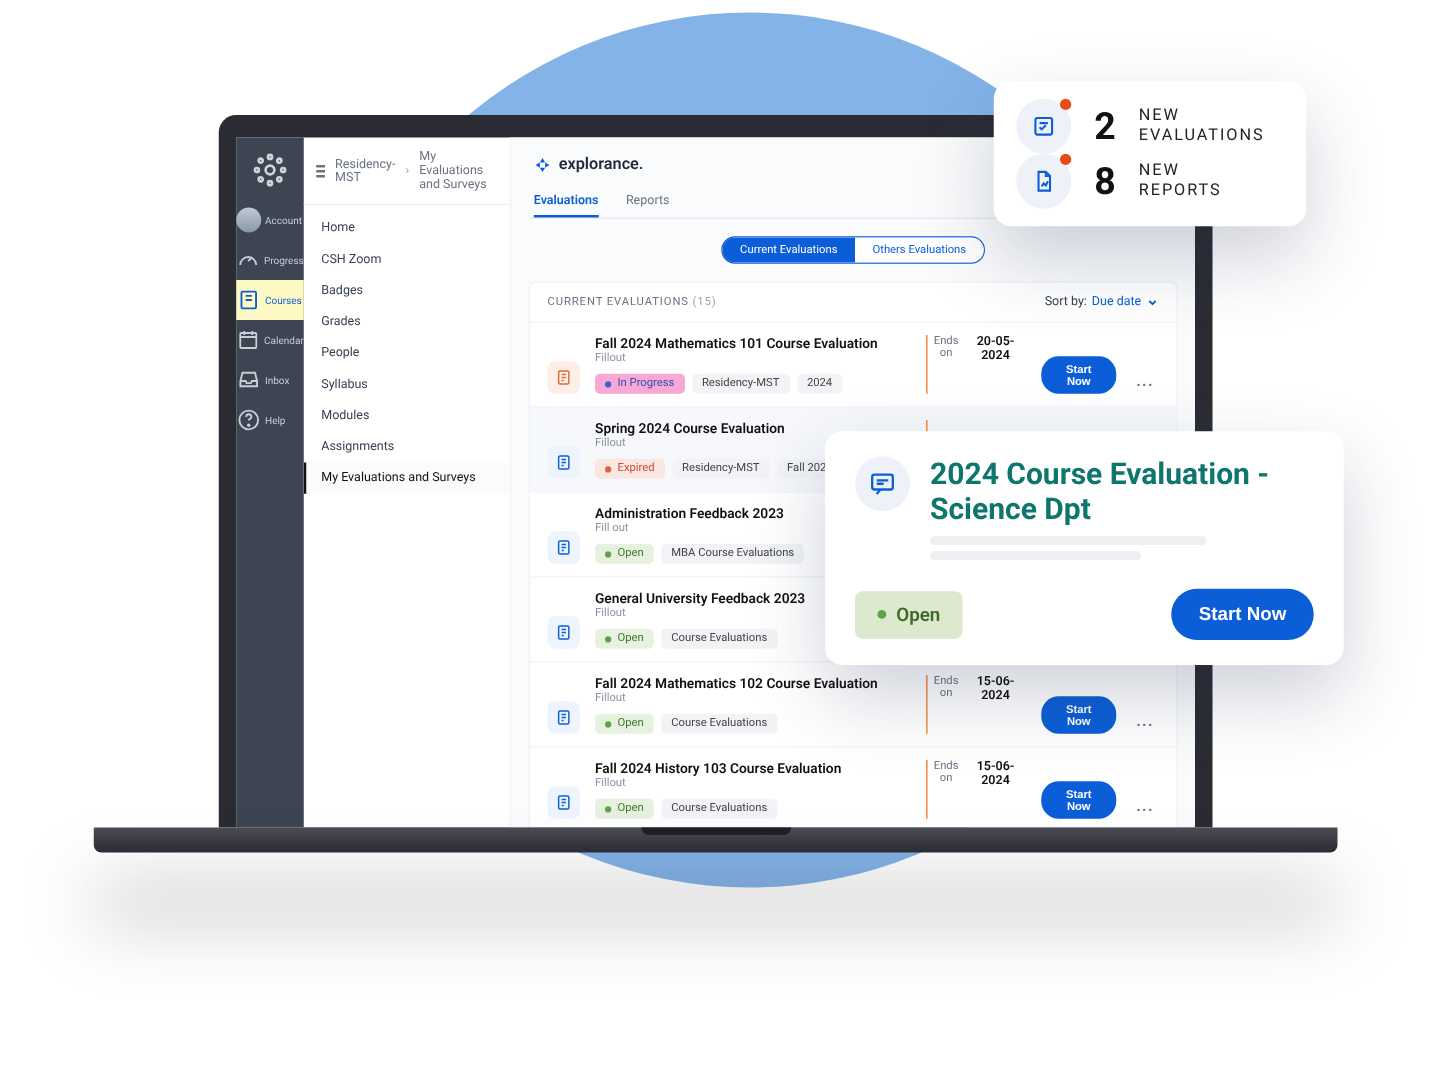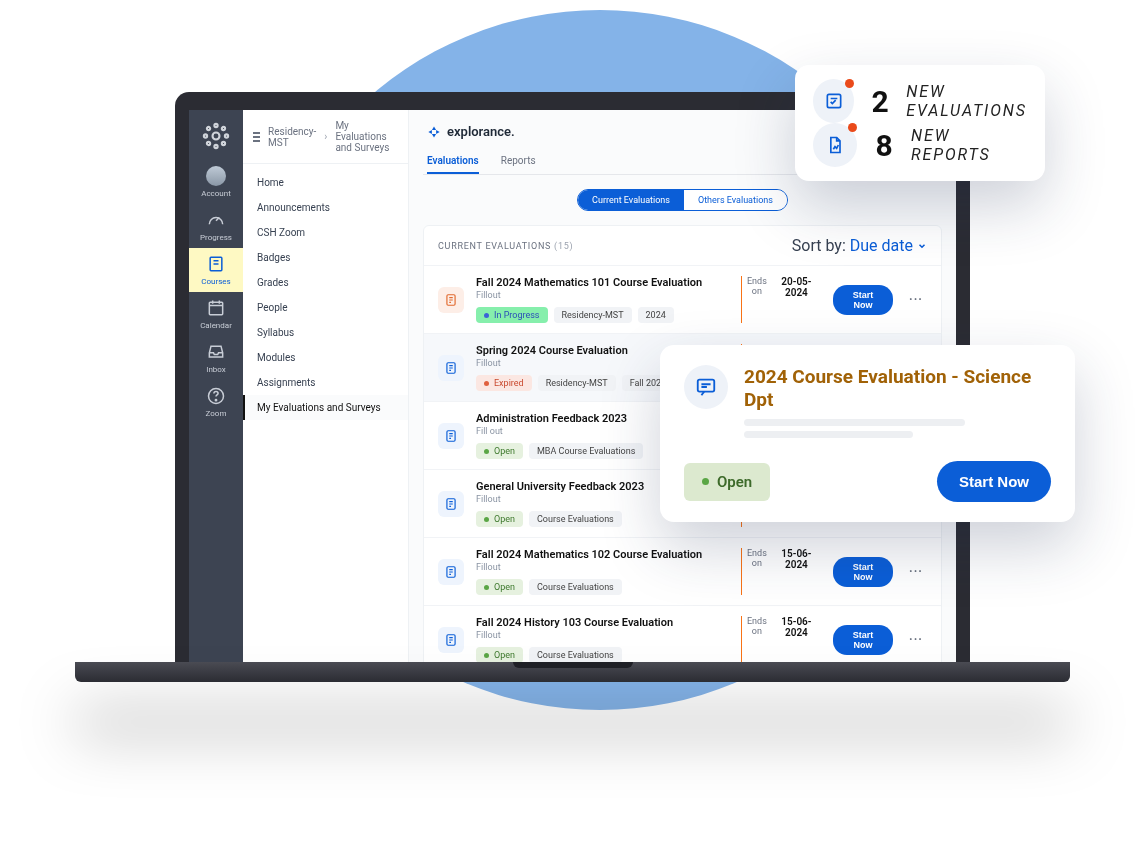--- a/index.html
+++ b/index.html
@@ -13,21 +13,21 @@
   .laptop-screen { background: #2b2c33; border-radius: 14px 14px 0 0; padding: 18px 14px 0 14px; height: 570px; overflow: hidden; }
   .laptop-base { height: 20px; background: linear-gradient(#4a4b53,#2b2c33); margin: 0 -100px; border-radius: 0 0 6px 6px; box-shadow: 0 50px 60px rgba(0,0,0,0.35); position: relative; }
   .laptop-base::after { content:""; position:absolute; left:50%; transform:translateX(-50%); top:0; width:120px; height:6px; background:#1f2026; border-radius:0 0 8px 8px; }
 
   
   .app { display: flex; height: 100%; background: #fff; font-size: 11px; color: #333; }
   
   
   .rail { width: 54px; background: #3d4452; display: flex; flex-direction: column; align-items: center; padding-top: 6px; }
   .rail-logo { width: 28px; height: 28px; margin: 6px 0 10px; color: #d0d4da; }
-  .rail-item { width: 54px; padding: 6px 0; display: flex; flex-direction: column; align-items: center; color: #c8cdd6; font-size: 8px; gap: 3px; cursor: pointer; }
+  .rail-item { width: 54px; padding: 6px 0; display: flex; flex-direction: row; align-items: center; color: #c8cdd6; font-size: 8px; gap: 3px; cursor: pointer; }
   .rail-item.active { background: #fef9c3; color: #0b5ed7; }
   .rail-item svg, .rail-item .avatar { width: 20px; height: 20px; }
   .avatar { border-radius: 50%; background: linear-gradient(#bfcad6,#8a97a6); }
 
   
   .leftcol { width: 166px; border-right: 1px solid #eef1f4; }
   .breadcrumb { display: flex; align-items: center; gap: 8px; padding: 10px 10px; font-size: 10px; color: #6b7280; border-bottom: 1px solid #eef1f4; }
   .breadcrumb .chev { color: #9ca3af; }
   .hamb { width: 14px; height: 10px; display: inline-block; }
   .hamb span { display: block; height: 2px; background: #6b7280; margin-bottom: 2px; }
@@ -44,60 +44,60 @@
   .tab.active { color: #0b5ed7; border-bottom: 2px solid #0b5ed7; font-weight: 600; }
 
   .seg { display: flex; justify-content: center; margin: 14px 0; }
   .seg-wrap { display: flex; border: 1px solid #0b5ed7; border-radius: 14px; overflow: hidden; font-size: 9px; }
   .seg-btn { padding: 5px 14px; cursor: pointer; background: #fff; color: #0b5ed7; }
   .seg-btn.active { background: #0b5ed7; color: #fff; }
 
   .panel { background: #fff; border: 1px solid #eef1f4; border-radius: 6px; }
   .panel-head { display: flex; justify-content: space-between; align-items: center; padding: 10px 14px; font-size: 9px; color: #6b7280; letter-spacing: .08em; }
   .panel-head .count { color: #9ca3af; }
-  .sort { display: flex; align-items: center; gap: 4px; letter-spacing: 0; text-transform: none; font-size: 16px; color: #374151; cursor: pointer; }
+  .sort { display: flex; align-items: center; gap: 4px; letter-spacing: 0; text-transform: none; font-size: 10px; color: #374151; cursor: pointer; }
   .sort .val { color: #0b5ed7; }
 
-  .row { display: flex; align-items: center; padding: 10px 14px; border-top: 1px solid #f1f3f6; gap: 12px; }
+  .row { display: flex; align-items: flex-end; padding: 10px 14px; border-top: 1px solid #f1f3f6; gap: 12px; }
   .row.sel { background: #f6f8fb; }
   .row-ico { width: 26px; height: 26px; border-radius: 6px; display: flex; align-items: center; justify-content: center; flex-shrink: 0; color: #0b5ed7; background: #eef4fd; }
   .row-ico.orange { background: #fdeee7; color: #e16a2f; }
   .row-body { flex: 1; min-width: 0; }
   .row-title { font-size: 11px; font-weight: 600; color: #111; }
   .row-sub { font-size: 9px; color: #8a94a3; margin-top: 1px; }
   .chips { display: flex; gap: 6px; margin-top: 7px; flex-wrap: wrap; }
   .chip { font-size: 9px; padding: 3px 8px; border-radius: 4px; background: #f1f3f6; color: #444; display: inline-flex; align-items: center; gap: 5px; }
-  .chip.blue { background: #86efac; color: #2b4fb8; }
+  .chip.blue { background: #f9a8d4; color: #2b4fb8; }
   .chip.green { background: #e6f1df; color: #3f7a2e; }
   .chip.red { background: #fbe7e2; color: #c94a2f; }
   .dot { width: 5px; height: 5px; border-radius: 50%; display: inline-block; }
   .dot.blue { background: #3b63d6; }
   .dot.green { background: #5aa645; }
   .dot.red { background: #e0603e; }
   
   .row-end { width: 80px; text-align: center; font-size: 9px; color: #6b7280; border-left: 1px solid #f97316; align-self: stretch; display: flex; flex-direction: row; justify-content: center; }
   .row-end b { font-size: 10px; color: #111; font-weight: 600; }
   .row-cta { width: 60px; }
   .btn { background: #0b5ed7; color: #fff; border: none; border-radius: 14px; padding: 5px 10px; font-size: 9px; font-weight: 600; cursor: pointer; }
   .more { width: 22px; text-align: center; color: #6b7280; font-weight: 700; letter-spacing: 1px; cursor: pointer; font-size: 12px; }
 
   
   .float-card { position: absolute; background: #fff; border-radius: 14px; box-shadow: 0 25px 60px rgba(31,45,80,.22); z-index: 5; }
   .card-notif { left: 795px; top: 65px; width: 250px; padding: 14px 18px; display: flex; flex-direction: column; gap: 8px; }
   .notif-row { display: flex; align-items: center; gap: 14px; }
   .notif-ico { position: relative; width: 44px; height: 44px; border-radius: 50%; background: #eef2f8; display: flex; align-items: center; justify-content: center; color: #0b5ed7; }
   .notif-ico .badge { position: absolute; top: 0; right: 0; width: 9px; height: 9px; background: #ea4a1a; border-radius: 50%; }
   .notif-num { font-size: 30px; font-weight: 700; color: #111; width: 26px; text-align: center; }
-  .notif-txt { font-size: 16px; letter-spacing: .12em; color: #222; line-height: 1.2; font-style: italic; }
+  .notif-txt { font-size: 13px; letter-spacing: .12em; color: #222; line-height: 1.2; }
   
   .card-eval { left: 660px; top: 345px; width: 415px; padding: 20px 24px; }
   .card-eval-head { display: flex; align-items: flex-start; gap: 16px; }
   .eval-ico { width: 44px; height: 44px; border-radius: 50%; background: #eef2f8; display: flex; align-items: center; justify-content: center; color: #0b5ed7; flex-shrink: 0; }
   .eval-titlewrap { flex: 1; }
-  .eval-title { font-size: 19px; font-weight: 700; color: #a16207; margin-bottom: 8px; }
+  .eval-title { font-size: 24px; font-weight: 700; color: #0f766e; margin-bottom: 8px; }
   .skel { height: 7px; background: #edeff2; border-radius: 4px; margin-bottom: 5px; }
   .card-eval-foot { display: flex; justify-content: space-between; align-items: center; margin-top: 18px; }
   .big-chip { background: #dce9cf; color: #3d6a2a; padding: 10px 18px; border-radius: 6px; display: inline-flex; align-items: center; gap: 8px; font-weight: 600; font-size: 15px; }
   .big-chip .dot { width: 7px; height: 7px; }
   .big-btn { background: #0b5ed7; color: #fff; border: none; border-radius: 24px; padding: 12px 22px; font-size: 15px; font-weight: 600; cursor: pointer; }
 </style>
 </head>
 <body>
 
 <div class="bg-circle"></div>
@@ -150,39 +150,38 @@
                 <path d="M4 13h5l1 2h4l1-2h5"></path>
               </svg>
               <span>Inbox</span>
             </div>
             <div class="rail-item">
               <svg viewBox="0 0 24 24" fill="none" stroke="currentColor" stroke-width="1.8">
                 <circle cx="12" cy="12" r="9"></circle>
                 <path d="M9.5 9a2.5 2.5 0 015 0c0 1.5-2.5 2-2.5 3.5"></path>
                 <circle cx="12" cy="17" r=".8" fill="currentColor"></circle>
               </svg>
-              <span>Zoom</span>
+              <span>Help</span>
             </div>
           </div>
       </div>
 
       <div class="leftcol">
         <div class="breadcrumb">
           <span class="hamb">
               <span></span>
               <span></span>
               <span></span>
             </span>
           <span>Residency-MST</span>
           <span class="chev">›</span>
           <span>My Evaluations and Surveys</span>
         </div>
         <div class="navlist" id="navlist">
             <a>Home</a>
-            <a>Announcements</a>
             <a>CSH Zoom</a>
             <a>Badges</a>
             <a>Grades</a>
             <a>People</a>
             <a>Syllabus</a>
             <a>Modules</a>
             <a>Assignments</a>
             <a class="active">My Evaluations and Surveys</a>
           </div>
       </div>

